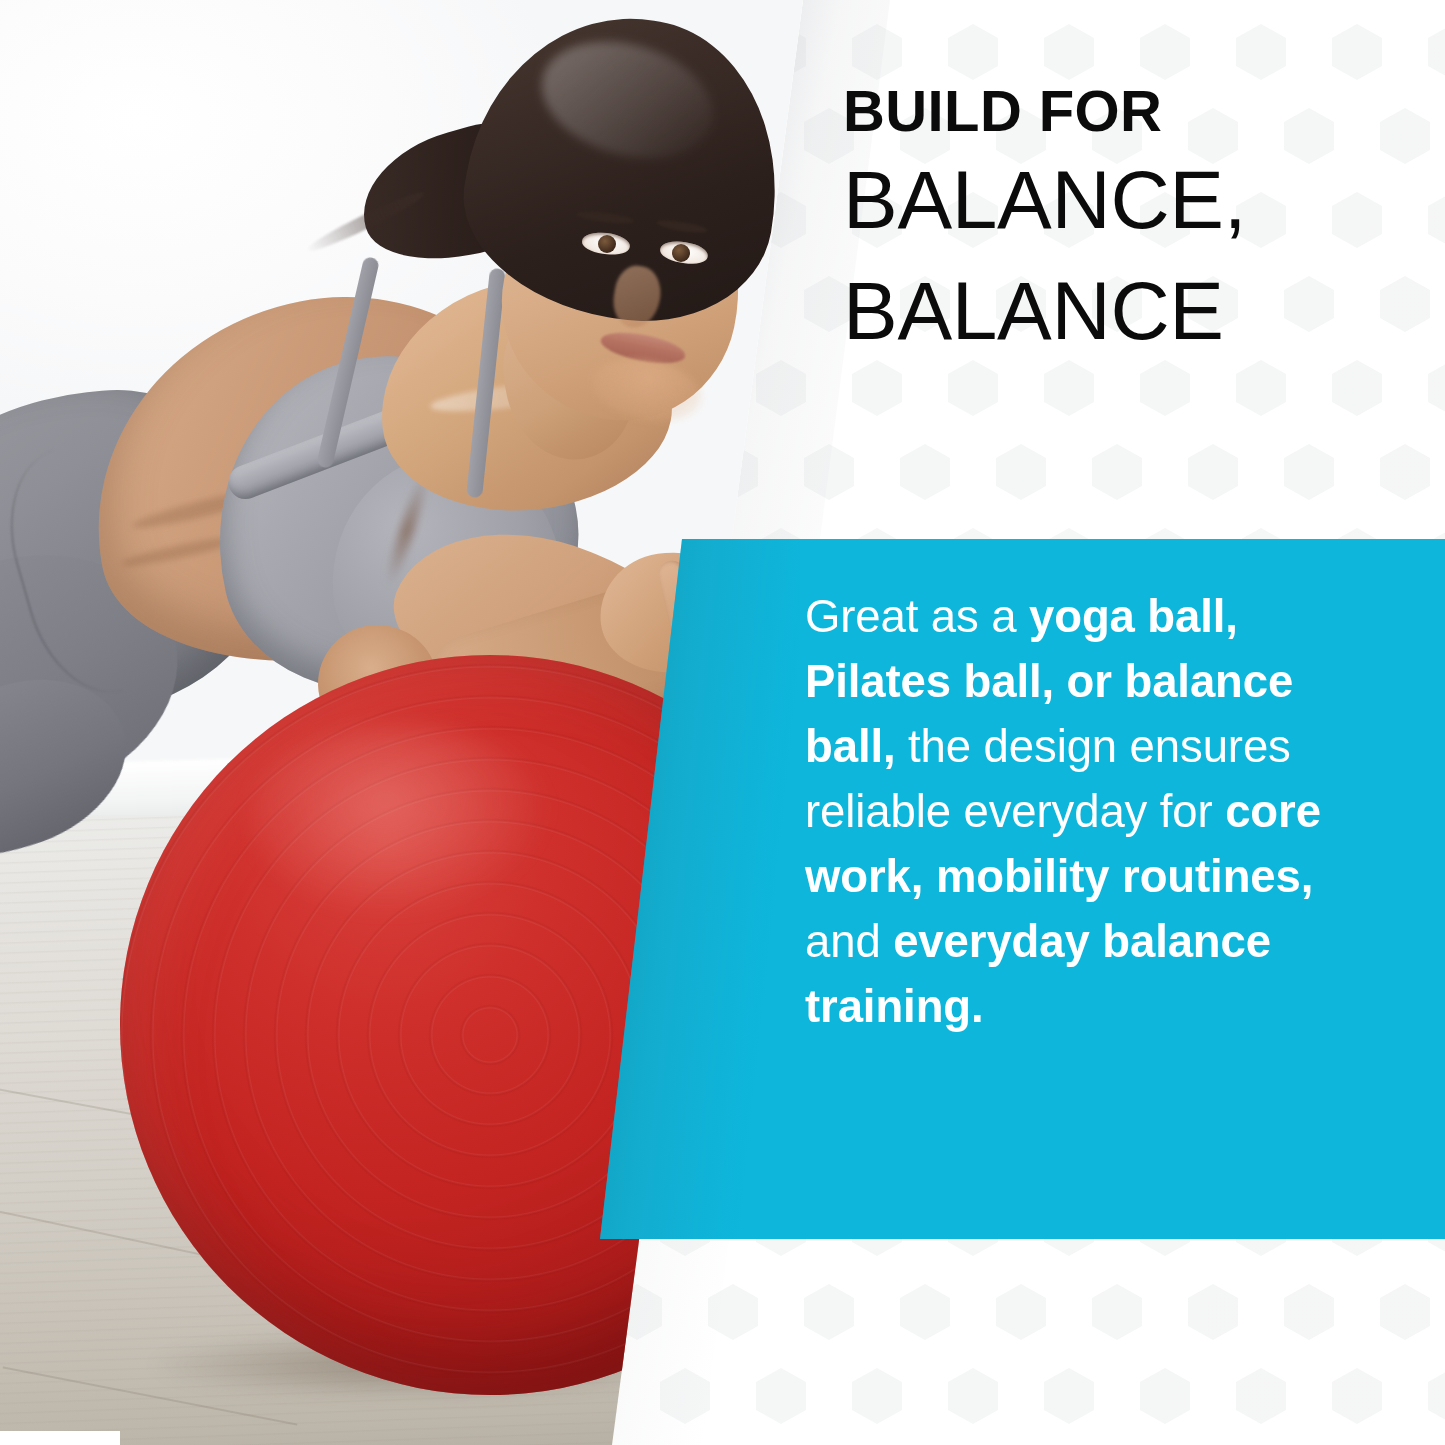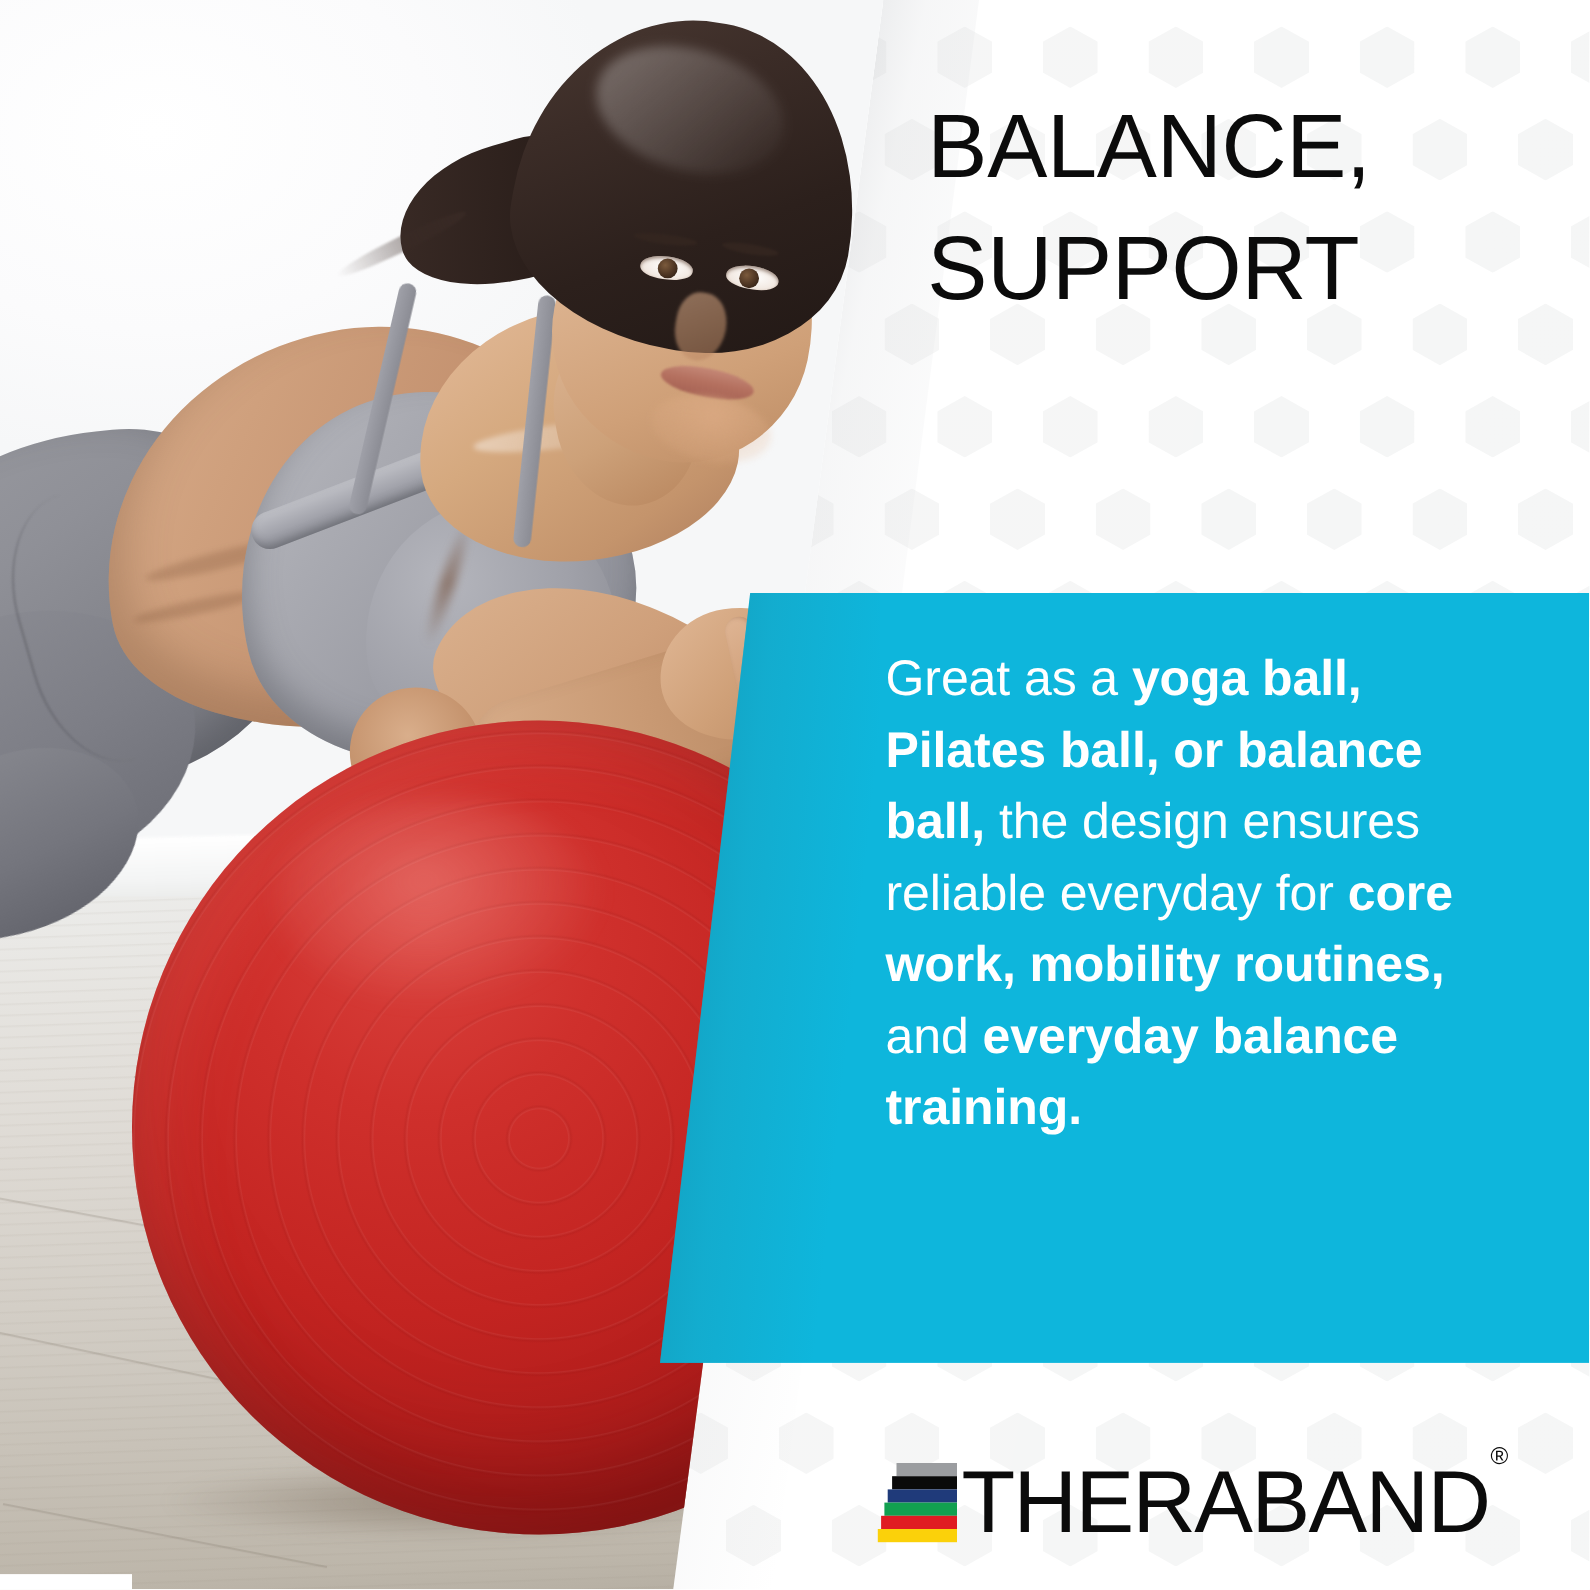--- a/index.html
+++ b/index.html
@@ -863,29 +863,19 @@
       <div class="m-nail n2"></div>
     </div>
   </div>
   <div class="photo-bottom-notch"></div>
 
   <div class="cyan-block"></div>
   <div class="cyan-edge-shade"></div>
   <div class="cyan-text" id="calloutText"><span>Great as a </span><b>yoga ball, Pilates ball, or balance ball,</b><span> the design ensures reliable everyday for </span><b>core work, mobility routines,</b><span> and </span><b>everyday balance training.</b></div>
 
   <div class="headline">
+    <div class="hl-small">BUILD FOR</div>
     <div class="hl-big">BALANCE,</div>
-    <div class="hl-big">SUPPORT</div>
+    <div class="hl-big">BALANCE</div>
   </div>
 
-  <div class="logo">
-    <div class="logo-mark" id="logoMark">
-        <div class="lb" style="top: 0px; left: 17px; background: rgb(155, 157, 160);"></div>
-        <div class="lb" style="top: 12px; left: 13px; background: rgb(10, 10, 10);"></div>
-        <div class="lb" style="top: 24px; left: 9px; background: rgb(31, 58, 122);"></div>
-        <div class="lb" style="top: 36px; left: 6px; background: rgb(18, 160, 80);"></div>
-        <div class="lb" style="top: 48px; left: 3px; background: rgb(224, 27, 34);"></div>
-        <div class="lb" style="top: 60px; left: 0px; background: rgb(251, 209, 10);"></div>
-      </div>
-    <div class="logo-word"><span id="brandName">THERABAND</span><span class="logo-r">®</span></div>
-  </div>
 
 </div>
 
 </body></html>

